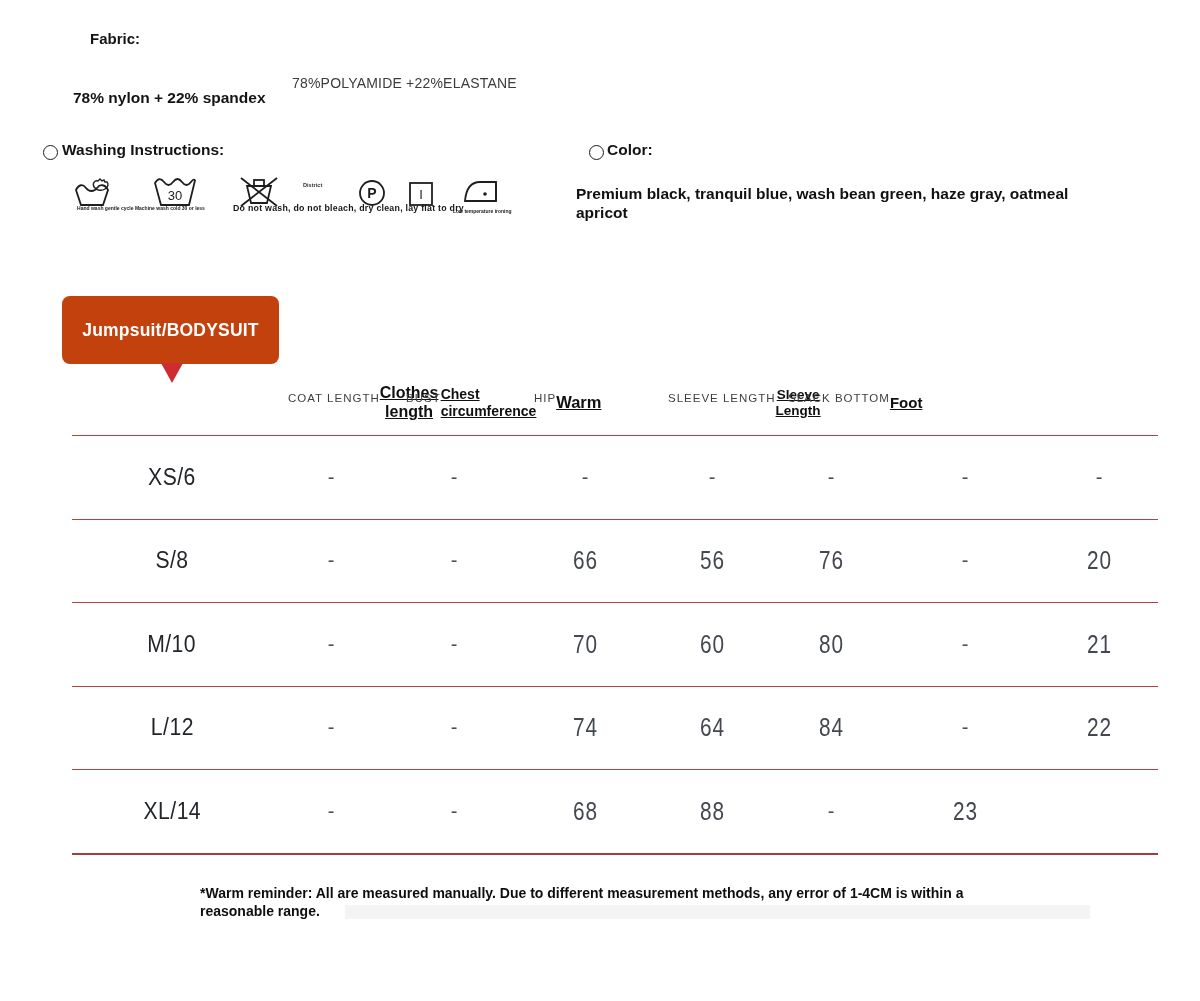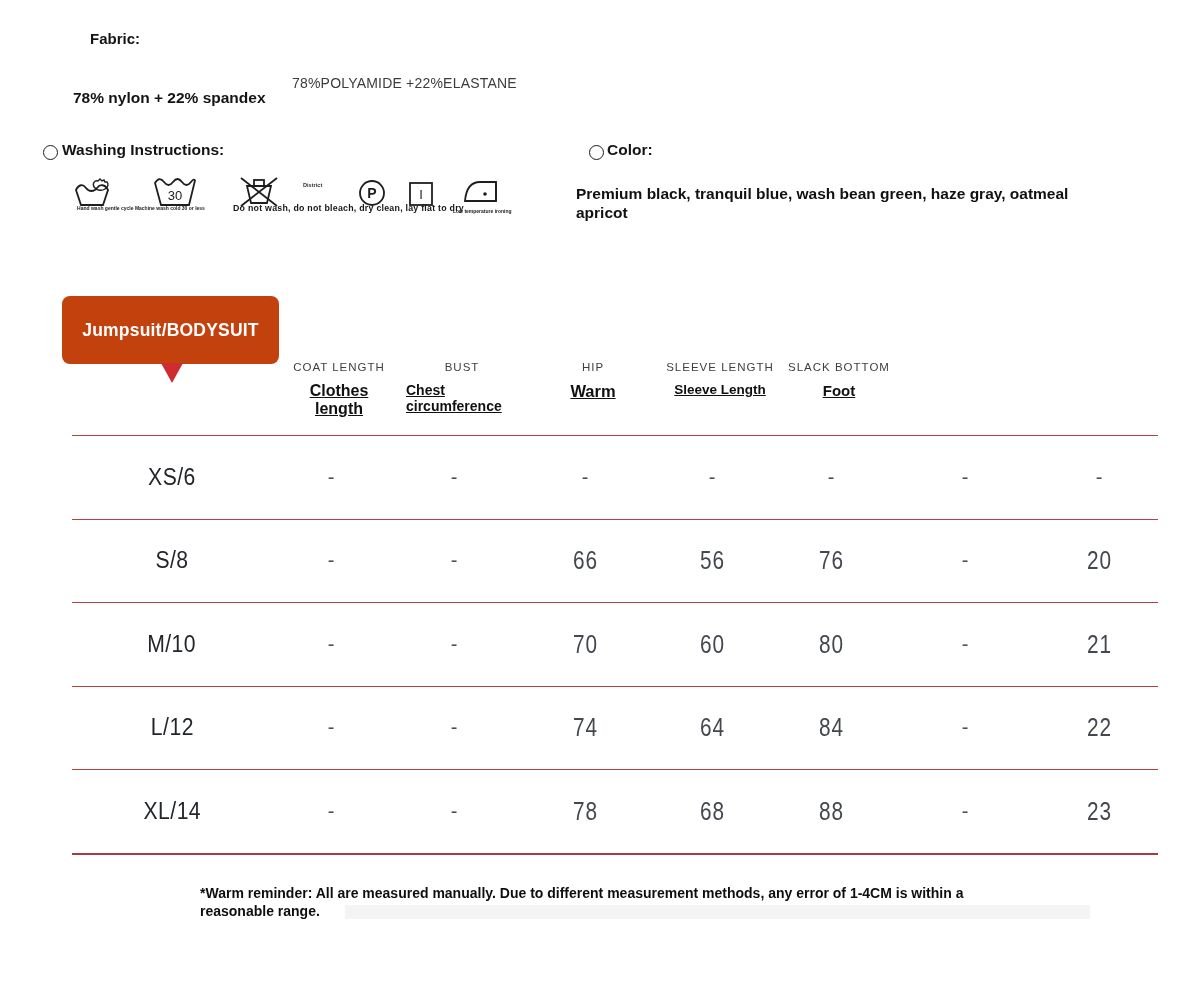--- a/index.html
+++ b/index.html
@@ -24,21 +24,21 @@
   
   .badge{left:62px;top:296px;width:217px;height:68px;background:#c2410c;border-radius:8px;
          display:flex;align-items:center;justify-content:center;}
   .badge-label{color:#fff;font-size:17.5px;font-weight:bold;letter-spacing:.2px;}
   .badge-arrow{position:absolute;left:99px;top:67px;width:0;height:0;
          border-left:11px solid transparent;border-right:11px solid transparent;border-top:20px solid #d02b30;}
   
   .size-table{left:72px;top:355px;width:1086px;}
   .grid{display:grid;grid-template-columns:200px 118px 128px 134px 120px 118px 150px 118px;}
   .thead{height:80px;}
-  .hcell{display:flex;flex-direction:column;align-items:center;padding-top:6px;margin-left:16px;}
+  .hcell{display:flex;flex-direction:row;align-items:center;padding-top:6px;margin-left:16px;}
   .htop{font-size:11.5px;color:#3f3f3f;letter-spacing:1px;white-space:nowrap;}
   .hbot{margin-top:9px;font-weight:bold;color:#101010;font-size:15px;text-align:center;line-height:1.15;text-decoration:underline;}
   .hc1 .hbot{font-size:16px;}
   .hc2 .hbot{font-size:14px;}
   .hc3 .hbot{font-size:14px;text-align:left;width:112px;}
   .hc4 .hbot{font-size:16px;}
   .hc5 .hbot{font-size:16.5px;}
   .hc6 .hbot{font-size:13.5px;}
   .hc7 .hbot{font-size:15px;}
   .trow{height:82.5px;border-top:1.4px solid #b04245;}
@@ -260,23 +260,20 @@
       <div class="cell">
           <span class="size-lbl">XL/14</span>
         </div>
       <div class="cell">
           <span class="dash">-</span>
         </div>
       <div class="cell">
           <span class="dash">-</span>
         </div>
       <div class="cell">
-          <span class="val">78</span>
-        </div>
-      <div class="cell">
           <span class="val">68</span>
         </div>
       <div class="cell">
           <span class="val">88</span>
         </div>
       <div class="cell">
           <span class="dash">-</span>
         </div>
       <div class="cell">
           <span class="val">23</span>

